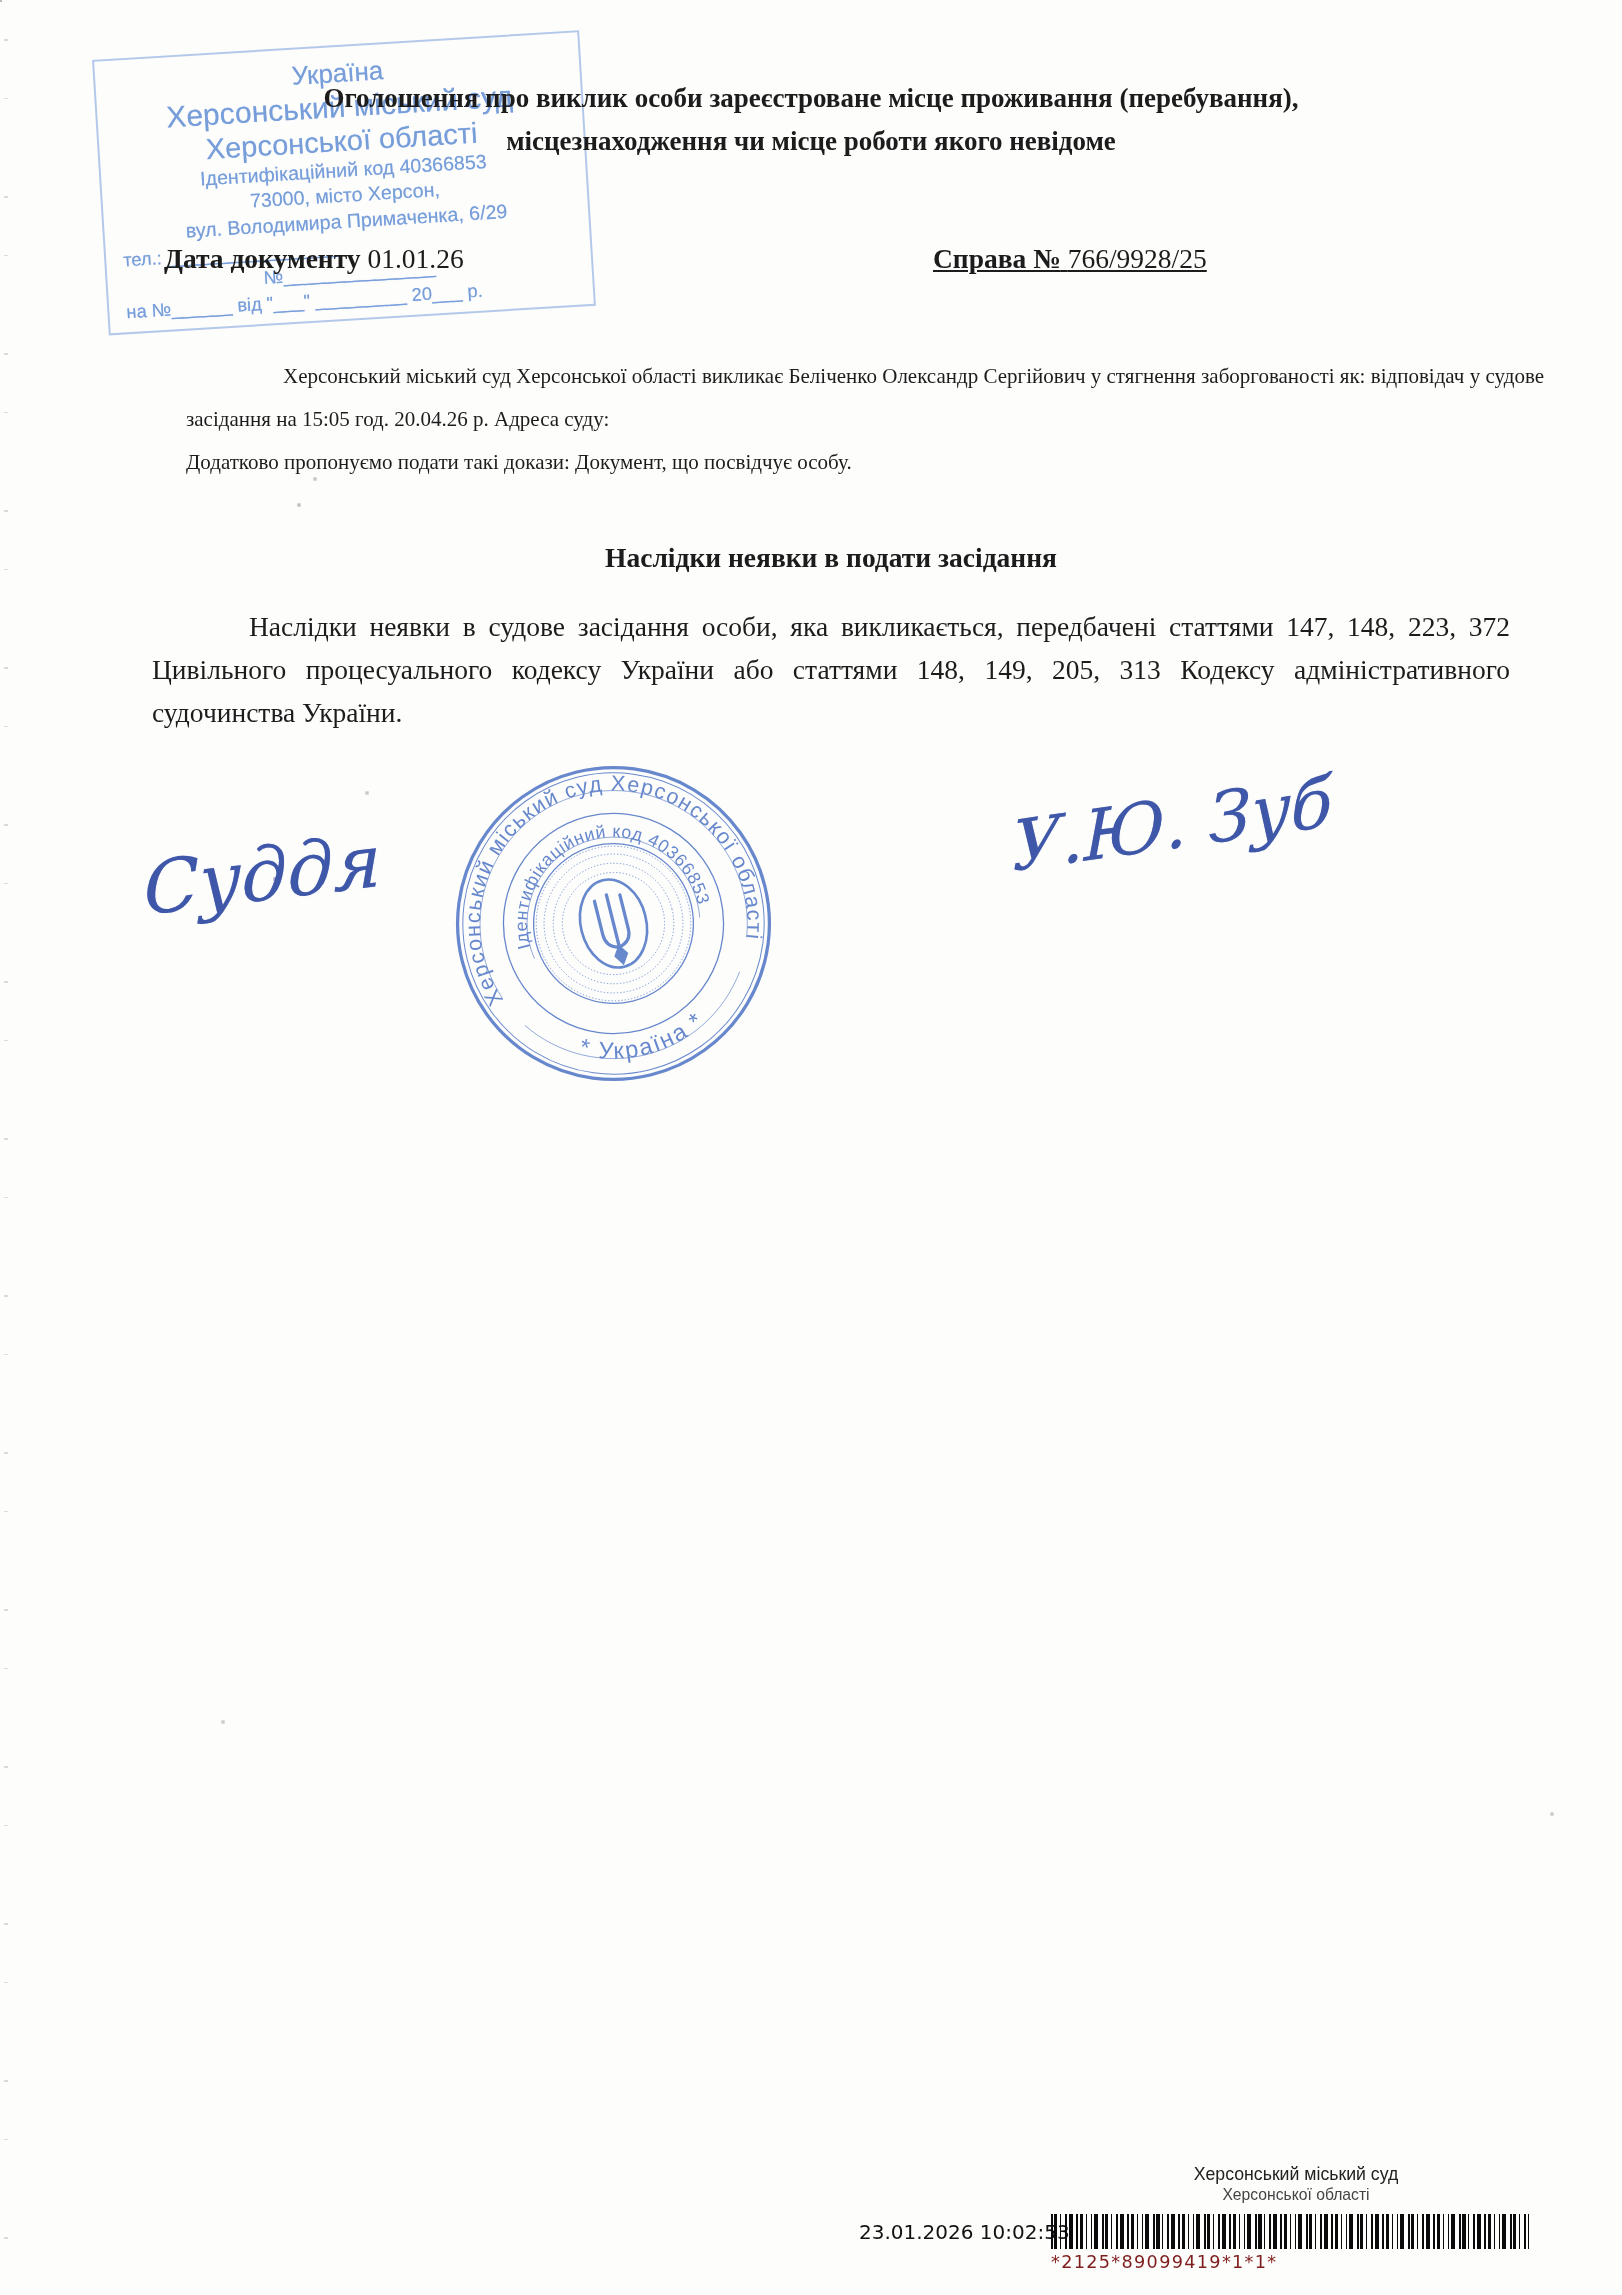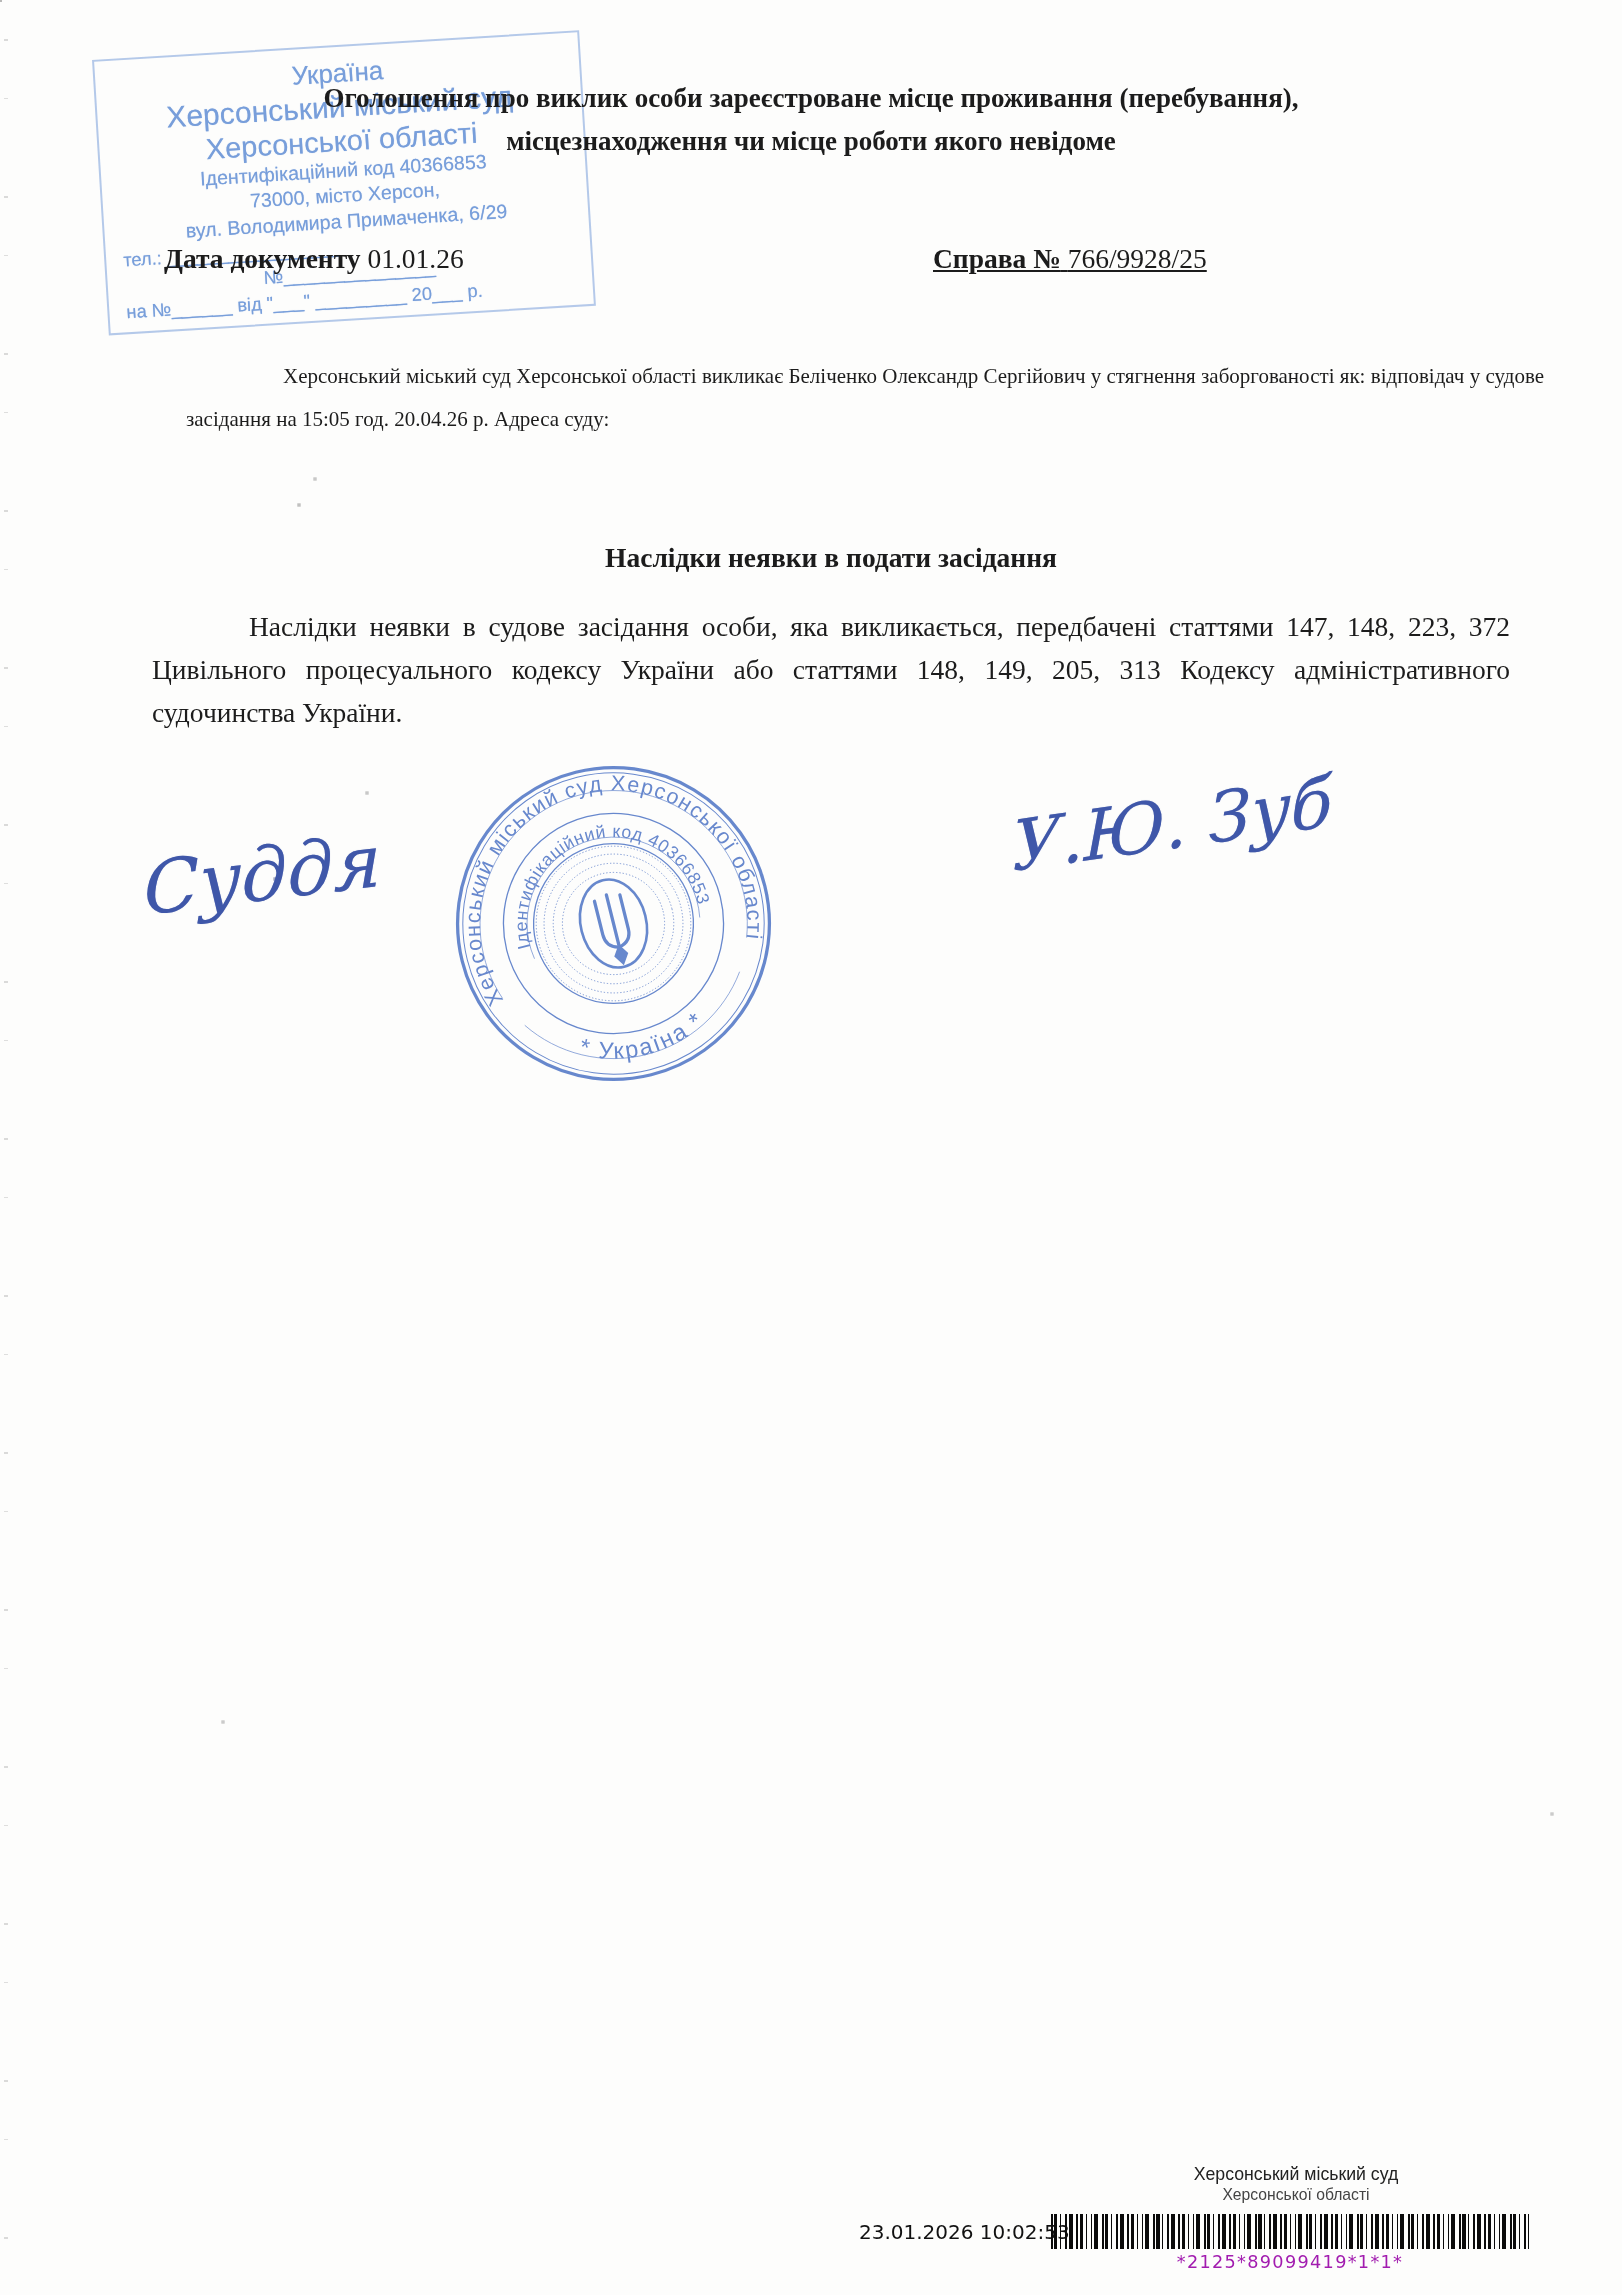--- a/index.html
+++ b/index.html
@@ -122,22 +122,22 @@
     position: absolute; left: 1051px; top: 2214px; width: 478px; height: 35px;
     background: repeating-linear-gradient(90deg,
       #0a0a0a 0 2px, transparent 2px 3.3px,
       #0a0a0a 3.3px 6.5px, transparent 6.5px 9.2px,
       #0a0a0a 9.2px 10.5px, transparent 10.5px 14.4px,
       #0a0a0a 14.4px 15.7px, transparent 15.7px 17.7px,
       #0a0a0a 17.7px 21.6px, transparent 21.6px 25.5px);
   }
   .barcode-text {
     position: absolute; left: 1051px; top: 2252px; width: 478px;
-    text-align: center; font-family: "DejaVu Sans", sans-serif;
-    font-size: 17.7px; letter-spacing: 1.3px; color: #a21caf;
+    text-align: left; font-family: "DejaVu Sans", sans-serif;
+    font-size: 17.7px; letter-spacing: 1.3px; color: #7f1d1d;
   }
 </style>
 </head>
 <body>
 
 <div class="page">
 
   <div class="edge-noise"></div>
   <div class="specks"></div>
 
@@ -162,20 +162,21 @@
     <span class="b">Дата документу</span>
     <span>01.01.26</span>
   </div>
   <div class="meta-case">
     <span class="b">Справа №</span>
     <span>766/9928/25</span>
   </div>
 
   <div class="bodytext">
     <p class="indent">Херсонський міський суд Херсонської області викликає Беліченко Олександр Сергійович у стягнення заборгованості  як: відповідач у судове засідання  на  15:05 год. 20.04.26 р. Адреса суду:</p>
+    <p>Додатково пропонуємо подати такі докази: Документ, що посвідчує особу.</p>
   </div>
 
   <div class="heading">Наслідки неявки в подати засідання</div>
 
   <div class="bodytext2">
     <p class="indent">Наслідки неявки в судове засідання особи, яка викликається, передбачені статтями 147, 148, 223, 372 Цивільного процесуального кодексу України або статтями 148, 149, 205, 313 Кодексу адміністративного судочинства України.</p>
   </div>
 
   <div class="hand judge-label">Суддя</div>
   <div class="hand judge-sign">У.Ю. Зуб</div>

